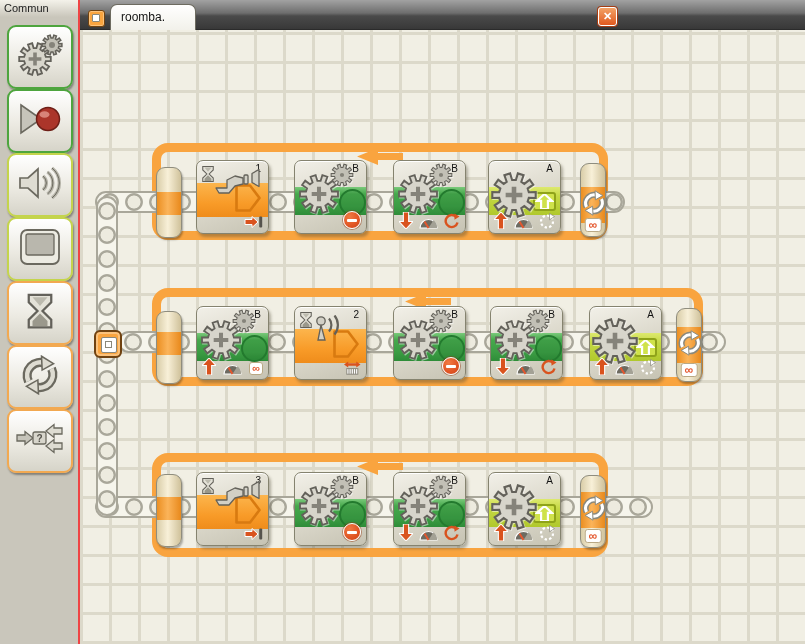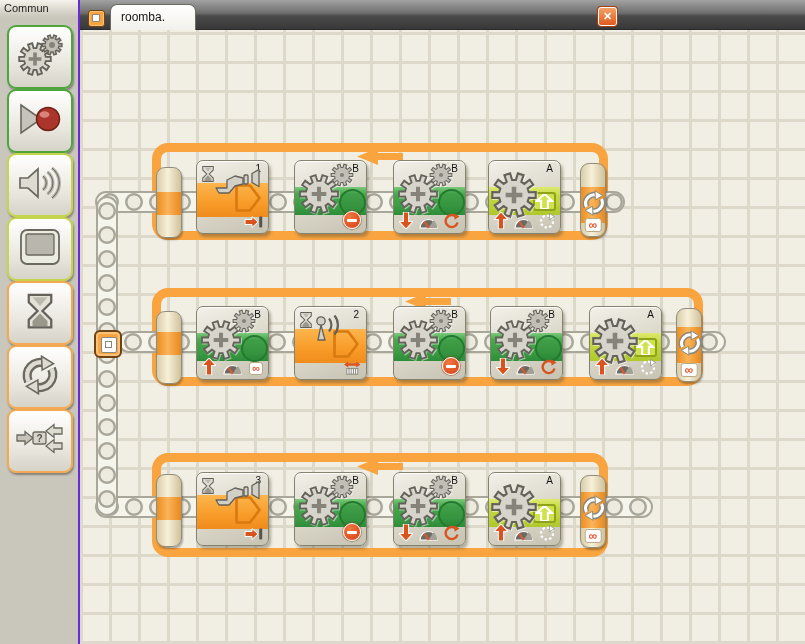--- a/index.html
+++ b/index.html
@@ -1,21 +1,21 @@
 <!DOCTYPE html>
 <html><head>
 <meta charset="utf-8">
 <style>
   html,body{margin:0;padding:0;background:#888;}
   .app{position:relative;width:805px;height:644px;overflow:hidden;
        font-family:"Liberation Sans",sans-serif;background:#c9c6bb;}
 
   
   .sidebar{position:absolute;left:0;top:0;width:78px;height:644px;
-           background:#c9c6bb;border-right:2px solid #6d28d9;}
+           background:#c9c6bb;border-right:2px solid #ef4444;}
   .sidebar-header{height:17px;background:linear-gradient(180deg,#f4f2ea,#c9c6bb);
                   font-size:11px;color:#1c1c1c;padding:2px 0 0 4px;box-sizing:border-box;}
   .pal-btn{position:absolute;left:7px;width:62px;height:60px;border-radius:9px;border:2px solid #999;
            background:linear-gradient(180deg,#ffffff 0%,#eceae2 55%,#d6d4c9 100%);
            box-shadow:1px 2px 2px rgba(0,0,0,.35), inset 0 1px 0 #fff;
            display:flex;align-items:center;justify-content:center;cursor:pointer;}
 
   
   .tabbar{position:absolute;left:80px;top:0;width:725px;height:30px;
           background:linear-gradient(180deg,#a2a2a2 0%,#6e6e6e 45%,#4a4a4a 55%,#383838 100%);

